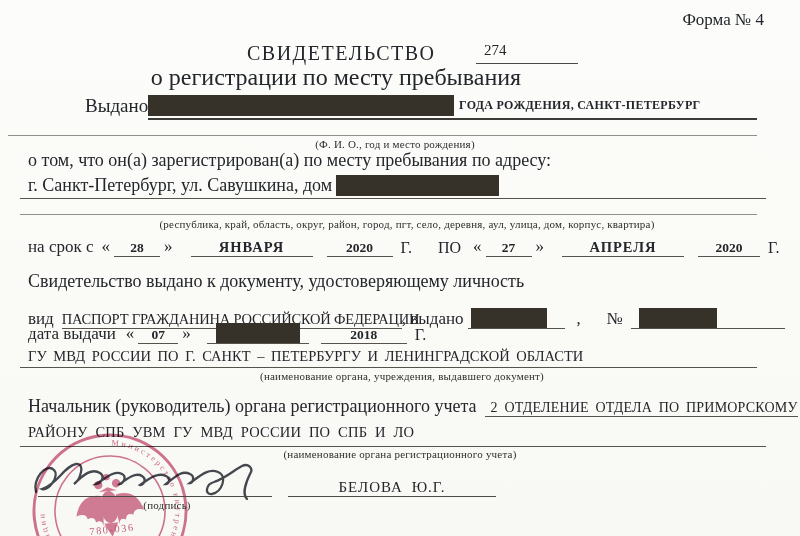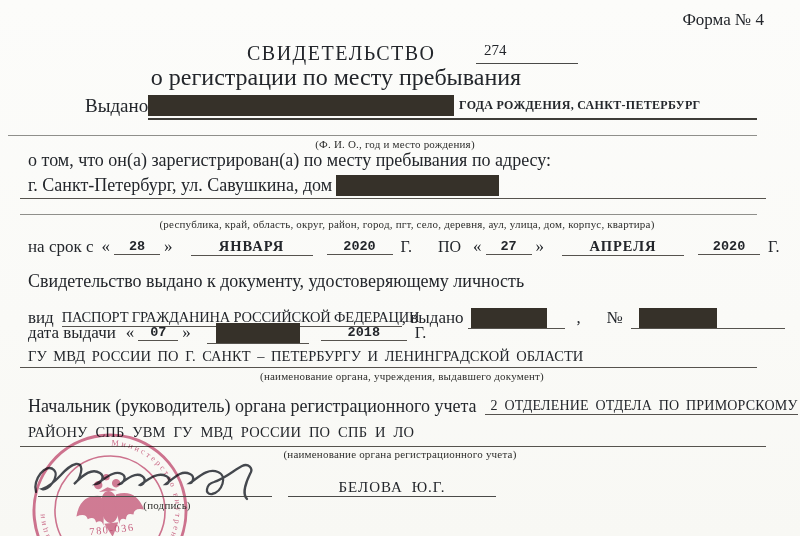--- a/index.html
+++ b/index.html
@@ -28,24 +28,24 @@
   .rule-fio{top:135px;left:8px;width:749px;}
   .cap-fio{top:138px;left:0;width:766px;}
 
   .stmt1{top:150px;left:28px;font-size:18px;}
   .addr-line{top:172px;left:20px;width:738px;height:26px;border-bottom:1.5px solid #56534e;
     padding-left:8px;display:flex;align-items:center;font-size:18px;white-space:nowrap;}
   .r2{width:163px;height:21px;margin-left:4px;}
   .rule-addr{top:214px;left:20px;width:737px;}
   .cap-addr{top:218px;left:0;width:790px;}
 
-  .row{display:flex;align-items:center;white-space:nowrap;}
+  .row{display:flex;align-items:flex-end;white-space:nowrap;}
   .term-row{top:237px;left:28px;font-size:17px;}
   .fill{display:inline-block;border-bottom:1.5px solid #56534e;text-align:center;}
-  .num{font-family:Liberation Mono, monospace;font-weight:700;font-size:13.5px;}
+  .num{font-family:Liberation Serif, serif;font-weight:700;font-size:13.5px;}
   .mon{font-weight:700;font-size:14.5px;letter-spacing:1px;}
   .q{margin:0 4px;}
   .day-fill{width:46px;}
   .mon-fill{width:122px;margin-left:14px;}
   .yr-fill{width:66px;margin-left:14px;}
   .g-suf{margin-left:8px;font-size:16px;}
   .po{margin-left:26px;margin-right:8px;font-size:16px;}
 
   .stmt2{top:271px;left:28px;font-size:18px;}
   .vid-row{top:307px;left:28px;font-size:17px;}

